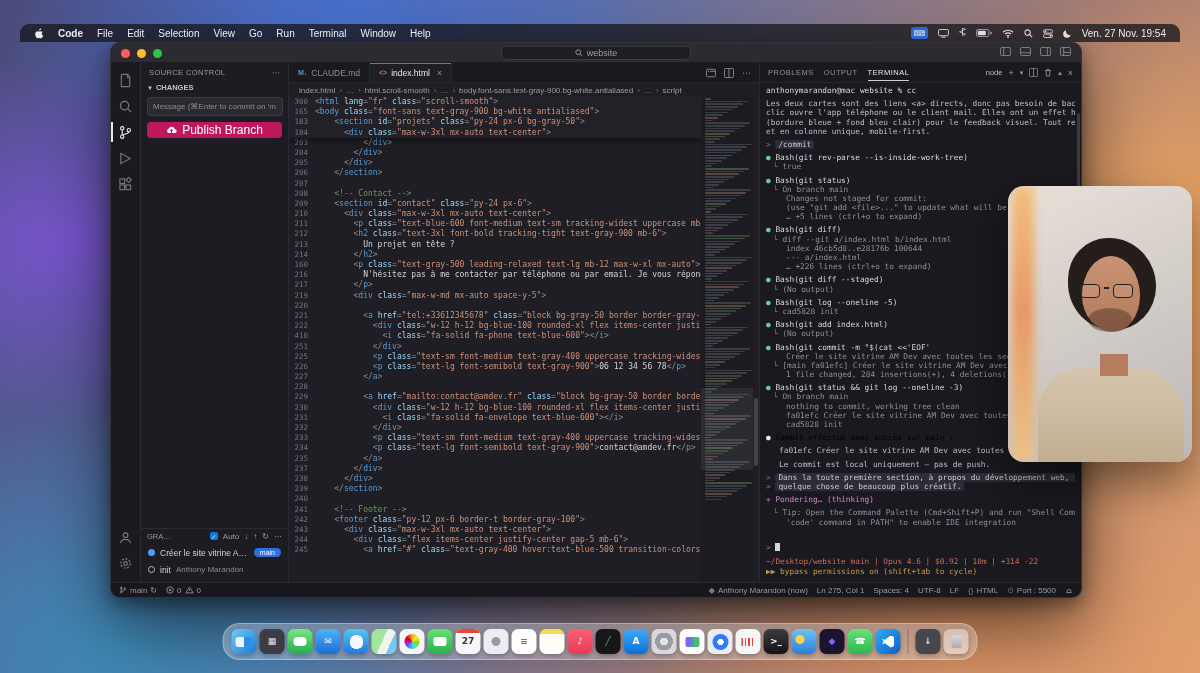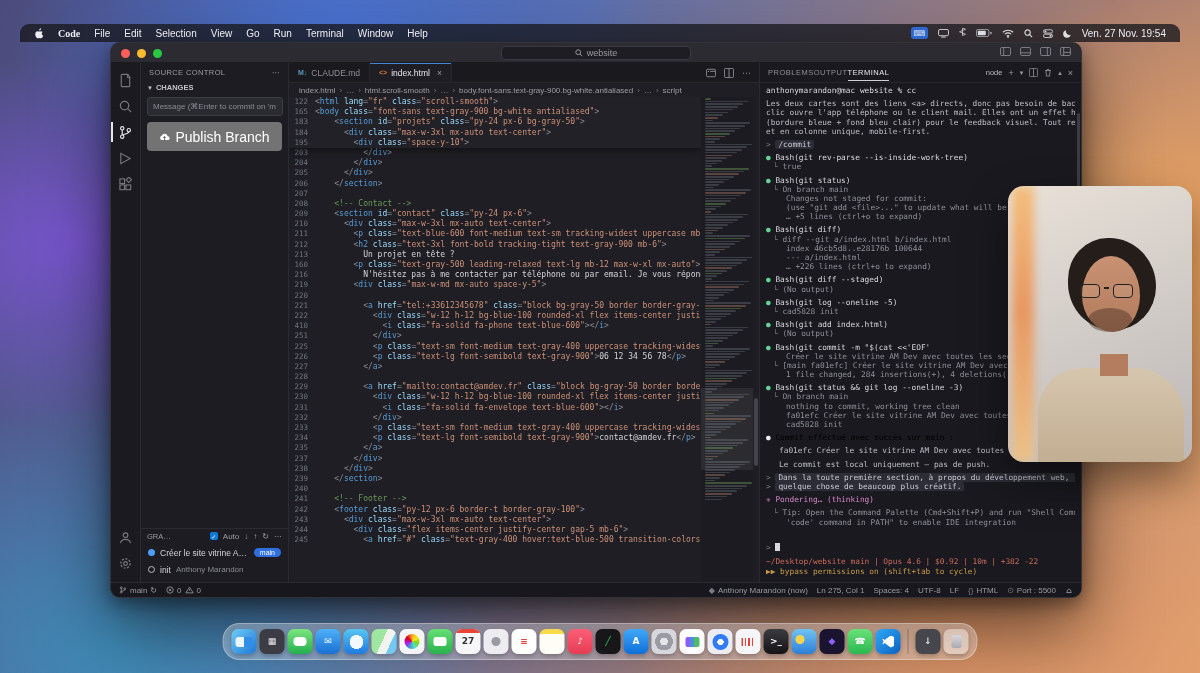--- a/index.html
+++ b/index.html
@@ -16,21 +16,21 @@
       linear-gradient(118deg,#4b4b7c 0%,#5d6ea8 38%,#a97e70 72%,#e0a070 100%);
   }
 
   
   .menubar { position:absolute; top:24px; left:20px; right:20px; height:18px;
     background:rgba(24,24,30,.78); border-radius:9px 9px 0 0;
     display:flex; align-items:center; padding:0 14px; color:#ececf2; font-size:10px; z-index:5; }
   .menubar .apple { display:flex; align-items:center; margin-right:4px; }
   .menu-items { display:flex; gap:14px; margin-left:10px; }
   .menu-items span { cursor:default; }
-  .menu-items span.first { font-weight:bold;font-family:Liberation Serif, serif; }
+  .menu-items span.first { font-weight:bold; }
   .menu-status { margin-left:auto; display:flex; align-items:center; gap:10px; }
   .mb-ico { display:flex; align-items:center; opacity:.92; }
   .input-badge { width:17px; height:12px; background:#2f6fde; border-radius:3px; display:flex; align-items:center; justify-content:center; color:#fff; font-size:8px; }
   .clock { font-size:10px; white-space:nowrap; }
 
   
   .vscode { position:absolute; left:110px; top:42px; width:972px; height:556px;
     background:#1e1e24; border-radius:10px; overflow:hidden;
     border:1px solid rgba(255,255,255,.09);
     box-shadow:0 30px 70px rgba(0,0,0,.55), 0 6px 18px rgba(0,0,0,.4);
@@ -55,21 +55,21 @@
   .act.active::before { content:""; position:absolute; left:0; top:3px; bottom:3px; width:2px; background:#e6e6ea; }
   .act-spacer { flex:1; }
 
   
   .sidebar { width:148px; background:#1c1c22; border-right:1px solid #2a2a32; display:flex; flex-direction:column; font-size:9px; color:#b9b9c1; flex:none; }
   .sb-header { height:18px; display:flex; align-items:center; padding:0 8px; font-size:7.5px; letter-spacing:.4px; color:#9d9da5; }
   .sb-header .more { margin-left:auto; color:#9d9da5; }
   .sb-changes { height:13px; display:flex; align-items:center; gap:3px; padding:0 6px; font-size:7.5px; font-weight:bold; color:#c3c3cb; }
   .sb-input { margin:3px 6px; height:19px; width:136px; background:#2a2a31; border:1px solid #3c3c45; border-radius:3px; color:#cfcfd6; font-size:8px; padding:0 5px; font-family:"Liberation Sans",sans-serif; }
   .sb-input::placeholder { color:#8a8a92; }
-  .publish-btn { margin:3px 6px; height:29px; background:#737373; border:none; border-radius:4px; color:#fff; font-size:14px;
+  .publish-btn { margin:3px 6px; height:16px; background:#be185d; border:none; border-radius:4px; color:#fff; font-size:12px;
     display:flex; align-items:center; justify-content:center; gap:5px; cursor:pointer; font-family:"Liberation Sans",sans-serif; }
   .sb-spacer { flex:1; }
   .graph-header { height:16px; display:flex; align-items:center; gap:4px; padding:0 6px; font-size:7.5px; color:#9d9da5; border-top:1px solid #2a2a32; }
   .graph-header .gh-icons { margin-left:auto; display:flex; gap:5px; font-size:8px; }
   .auto-chk { width:8px; height:8px; background:#0f7ad8; border-radius:2px; color:#fff; font-size:6px; display:flex; align-items:center; justify-content:center; }
   .graph-row { height:17px; display:flex; align-items:center; gap:5px; padding:0 7px; white-space:nowrap; overflow:hidden; }
   .gdot { width:7px; height:7px; border-radius:50%; flex:none; }
   .gdot.blue { background:#4d9ef7; }
   .gdot.grey { background:transparent; border:1.5px solid #b9b9c1; }
   .graph-label { overflow:hidden; text-overflow:ellipsis; font-size:8.5px; color:#d2d2da; }
@@ -98,21 +98,21 @@
   .tT{color:#569cd6}.tA{color:#9cdcfe}.tS{color:#ce9178}.tP{color:#8a8a92}.tC{color:#6a9955}
 
   .minimap { width:52px; flex:none; position:relative; background:#1b1b21; overflow:hidden; }
   .mm-line { height:1.6px; margin:1.1px 0 0 4px; background:rgba(190,200,215,.2); border-radius:1px; }
   .mm-view { position:absolute; left:0; right:0; top:60%; height:17%; background:rgba(255,255,255,.07); }
   .scrollbar { width:6px; flex:none; position:relative; }
   .scroll-thumb { position:absolute; top:62%; height:14%; left:1px; width:4px; background:rgba(180,180,190,.25); border-radius:2px; }
 
   
   .terminal { width:322px; flex:none; background:#19191f; border-left:1px solid #2a2a32; display:flex; flex-direction:column; min-height:0; }
-  .term-header { height:20px; display:flex; align-items:center; padding:2px 8px; flex:none; border-bottom:1px solid #26262c; }
+  .term-header { height:20px; display:flex; align-items:center; padding:2px 8px; gap:10px; flex:none; border-bottom:1px solid #26262c; }
   .term-tab { font-size:7.5px; letter-spacing:.5px; color:#8f8f97; padding:3px 0; }
   .term-tab.active { color:#e6e6ec; border-bottom:1px solid #d0d0d6; }
   .term-actions { margin-left:auto; display:flex; align-items:center; gap:6px; color:#9a9aa2; font-size:9px; }
   .term-node { font-size:7.5px; color:#b9b9c1; }
   .term-body { flex:1; min-height:0; overflow:hidden; padding:3px 6px 0; font-family:"DejaVu Sans Mono", monospace; font-size:7.8px; position:relative; }
   .tl { line-height:9.2px; height:9.2px; white-space:pre; overflow:hidden; }
   .blankln { height:4px; }
   .k-cmd { color:#d8d8de; }
   .k-txt { color:#bdbdc6; }
   .k-ind { color:#bdbdc6; padding-left:13px; }
@@ -402,40 +402,41 @@
           <span class="bc-sep">›</span>
           <span>body.font-sans.text-gray-900.bg-white.antialiased</span>
           <span class="bc-sep">›</span>
           <span>…</span>
           <span class="bc-sep">›</span>
           <span>script</span>
         </div>
       <div class="code-wrap">
         <div class="code-col">
           <div class="sticky">
-              <div class="cl"><span class="ln">122</span><span class="lc"><span class="tP">&lt;</span><span class="tT">html</span> <span class="tA">lang</span><span class="tP">=</span><span class="tS">"fr"</span> <span class="tA">class</span><span class="tP">=</span><span class="tS">"scroll-smooth"</span><span class="tP">&gt;</span></span></div>
+              <div class="cl"><span class="ln">300</span><span class="lc"><span class="tP">&lt;</span><span class="tT">html</span> <span class="tA">lang</span><span class="tP">=</span><span class="tS">"fr"</span> <span class="tA">class</span><span class="tP">=</span><span class="tS">"scroll-smooth"</span><span class="tP">&gt;</span></span></div>
               <div class="cl"><span class="ln">165</span><span class="lc"><span class="tP">&lt;</span><span class="tT">body</span> <span class="tA">class</span><span class="tP">=</span><span class="tS">"font-sans text-gray-900 bg-white antialiased"</span><span class="tP">&gt;</span></span></div>
               <div class="cl"><span class="ln">183</span><span class="lc">    <span class="tP">&lt;</span><span class="tT">section</span> <span class="tA">id</span><span class="tP">=</span><span class="tS">"projets"</span> <span class="tA">class</span><span class="tP">=</span><span class="tS">"py-24 px-6 bg-gray-50"</span><span class="tP">&gt;</span></span></div>
               <div class="cl"><span class="ln">184</span><span class="lc">      <span class="tP">&lt;</span><span class="tT">div</span> <span class="tA">class</span><span class="tP">=</span><span class="tS">"max-w-3xl mx-auto text-center"</span><span class="tP">&gt;</span></span></div>
-              <div class="cl"><span class="ln">195</span><span class="lc">        <span class="tP">&lt;</span><span class="tT">div</span> <span class="tA">class</span><span class="tP">=</span><span class="tS">"space-y-10"</span><span class="tP">&gt;</span></span></div>
             </div>
           <div>
               <div class="cl"><span class="ln">203</span><span class="lc">          <span class="tP">&lt;/</span><span class="tT">div</span><span class="tP">&gt;</span></span></div>
               <div class="cl"><span class="ln">204</span><span class="lc">        <span class="tP">&lt;/</span><span class="tT">div</span><span class="tP">&gt;</span></span></div>
               <div class="cl"><span class="ln">205</span><span class="lc">      <span class="tP">&lt;/</span><span class="tT">div</span><span class="tP">&gt;</span></span></div>
               <div class="cl"><span class="ln">206</span><span class="lc">    <span class="tP">&lt;/</span><span class="tT">section</span><span class="tP">&gt;</span></span></div>
               <div class="cl"><span class="ln">207</span><span class="lc"></span></div>
               <div class="cl"><span class="ln">208</span><span class="lc"><span class="tC">    &lt;!-- Contact --&gt;</span></span></div>
               <div class="cl"><span class="ln">209</span><span class="lc">    <span class="tP">&lt;</span><span class="tT">section</span> <span class="tA">id</span><span class="tP">=</span><span class="tS">"contact"</span> <span class="tA">class</span><span class="tP">=</span><span class="tS">"py-24 px-6"</span><span class="tP">&gt;</span></span></div>
               <div class="cl"><span class="ln">210</span><span class="lc">      <span class="tP">&lt;</span><span class="tT">div</span> <span class="tA">class</span><span class="tP">=</span><span class="tS">"max-w-3xl mx-auto text-center"</span><span class="tP">&gt;</span></span></div>
               <div class="cl"><span class="ln">211</span><span class="lc">        <span class="tP">&lt;</span><span class="tT">p</span> <span class="tA">class</span><span class="tP">=</span><span class="tS">"text-blue-600 font-medium text-sm tracking-widest uppercase mb-4"</span>Contact</span></div>
               <div class="cl"><span class="ln">212</span><span class="lc">        <span class="tP">&lt;</span><span class="tT">h2</span> <span class="tA">class</span><span class="tP">=</span><span class="tS">"text-3xl font-bold tracking-tight text-gray-900 mb-6"</span><span class="tP">&gt;</span></span></div>
               <div class="cl"><span class="ln">213</span><span class="lc">          Un projet en tête ?</span></div>
+              <div class="cl"><span class="ln">214</span><span class="lc">        <span class="tP">&lt;/</span><span class="tT">h2</span><span class="tP">&gt;</span></span></div>
               <div class="cl"><span class="ln">160</span><span class="lc">        <span class="tP">&lt;</span><span class="tT">p</span> <span class="tA">class</span><span class="tP">=</span><span class="tS">"text-gray-500 leading-relaxed text-lg mb-12 max-w-xl mx-auto"</span><span class="tP">&gt;</span></span></div>
               <div class="cl"><span class="ln">216</span><span class="lc">          N'hésitez pas à me contacter par téléphone ou par email. Je vous réponds sous 24h.</span></div>
+              <div class="cl"><span class="ln">217</span><span class="lc">        <span class="tP">&lt;/</span><span class="tT">p</span><span class="tP">&gt;</span></span></div>
               <div class="cl"><span class="ln">219</span><span class="lc">        <span class="tP">&lt;</span><span class="tT">div</span> <span class="tA">class</span><span class="tP">=</span><span class="tS">"max-w-md mx-auto space-y-5"</span><span class="tP">&gt;</span></span></div>
               <div class="cl"><span class="ln">220</span><span class="lc"></span></div>
               <div class="cl"><span class="ln">221</span><span class="lc">          <span class="tP">&lt;</span><span class="tT">a</span> <span class="tA">href</span><span class="tP">=</span><span class="tS">"tel:+33612345678"</span> <span class="tA">class</span><span class="tP">=</span><span class="tS">"block bg-gray-50 border border-gray-200 rounded-2xl p-6 hover:border-blue-300 hover:bg-blue-50 transition-colors"</span></span></div>
               <div class="cl"><span class="ln">222</span><span class="lc">            <span class="tP">&lt;</span><span class="tT">div</span> <span class="tA">class</span><span class="tP">=</span><span class="tS">"w-12 h-12 bg-blue-100 rounded-xl flex items-center justify-center mx-auto mb-4"</span></span></div>
               <div class="cl"><span class="ln">410</span><span class="lc">              <span class="tP">&lt;</span><span class="tT">i</span> <span class="tA">class</span><span class="tP">=</span><span class="tS">"fa-solid fa-phone text-blue-600"</span><span class="tP">&gt;</span><span class="tP">&lt;/</span><span class="tT">i</span><span class="tP">&gt;</span></span></div>
               <div class="cl"><span class="ln">251</span><span class="lc">            <span class="tP">&lt;/</span><span class="tT">div</span><span class="tP">&gt;</span></span></div>
               <div class="cl"><span class="ln">225</span><span class="lc">            <span class="tP">&lt;</span><span class="tT">p</span> <span class="tA">class</span><span class="tP">=</span><span class="tS">"text-sm font-medium text-gray-400 uppercase tracking-widest mb-1"</span>Téléphone</span></div>
               <div class="cl"><span class="ln">226</span><span class="lc">            <span class="tP">&lt;</span><span class="tT">p</span> <span class="tA">class</span><span class="tP">=</span><span class="tS">"text-lg font-semibold text-gray-900"</span><span class="tP">&gt;</span>06 12 34 56 78<span class="tP">&lt;/</span><span class="tT">p</span><span class="tP">&gt;</span></span></div>
               <div class="cl"><span class="ln">227</span><span class="lc">          <span class="tP">&lt;/</span><span class="tT">a</span><span class="tP">&gt;</span></span></div>
               <div class="cl"><span class="ln">228</span><span class="lc"></span></div>
@@ -691,21 +692,21 @@
           <div class="tl k-user"><span class="dim">&gt;</span> <span class="chip">Dans la toute première section, à propos du développement web, je veux</span></div>
           <div class="tl k-user"><span class="dim">&gt;</span> <span class="chip">quelque chose de beaucoup plus créatif.</span></div>
           <div class="blankln"></div>
           <div class="tl k-think">✳ Pondering… (thinking)</div>
           <div class="blankln"></div>
           <div class="tl k-res"><span class="dim">└ </span>Tip: Open the Command Palette (Cmd+Shift+P) and run "Shell Command: Install</div>
           <div class="tl k-res2">'code' command in PATH" to enable IDE integration</div>
         </div>
       <div class="term-bottom">
         <div class="term-input"><span class="dim">&gt;</span> <span class="cursor-block"></span></div>
-        <div class="term-status">~/Desktop/website main | Opus 4.6 | $0.92 | 10m | +382 -22</div>
+        <div class="term-status">~/Desktop/website main | Opus 4.6 | $0.92 | 10m | +314 -22</div>
         <div class="term-bypass">▶▶ bypass permissions on (shift+tab to cycle)</div>
       </div>
     </div>
   </div>
 
   <div class="statusbar">
     <span class="sb-item">
       <svg width="8" height="10" viewBox="0 0 16 16">
           <circle cx="4.5" cy="3.5" r="1.8" fill="none" stroke="#9a9aa3" stroke-width="1.5"></circle>
           <circle cx="4.5" cy="12.5" r="1.8" fill="none" stroke="#9a9aa3" stroke-width="1.5"></circle>

